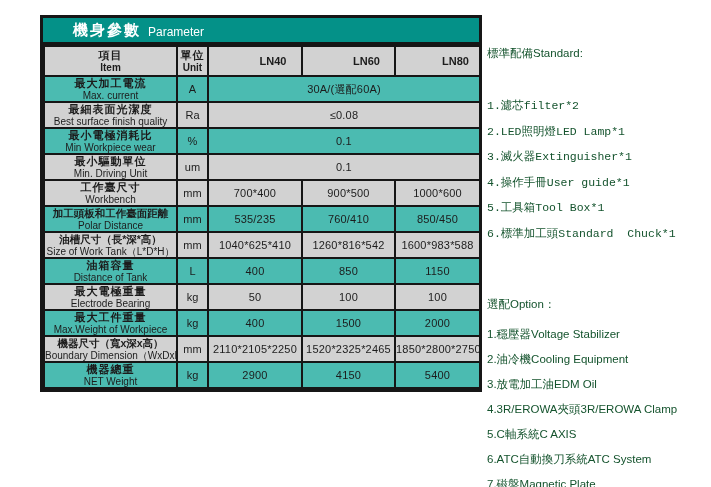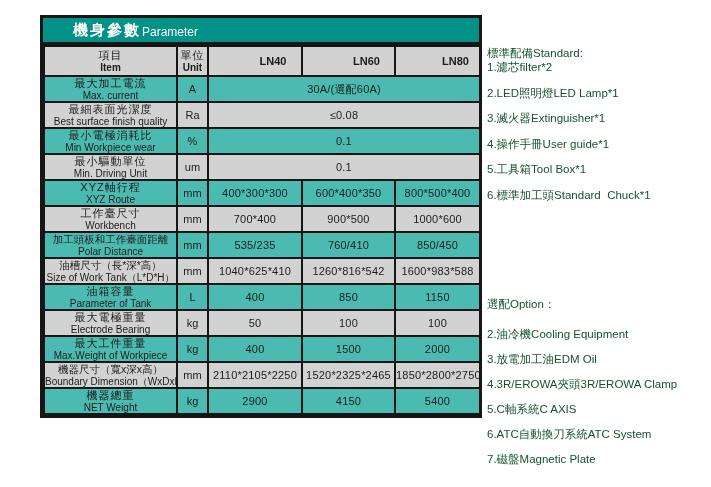--- a/index.html
+++ b/index.html
@@ -22,42 +22,42 @@
     border:3px solid var(--border);
     background:#fff;
   }
   .titlebar{
     height:27px;background:var(--header-teal);
     border-bottom:3px solid var(--border);
     display:flex;align-items:center;padding-left:30px;
     color:var(--title-text);
   }
   .title-zh{font-size:15px;font-weight:bold;letter-spacing:2px;}
-  .title-en{font-size:12px;margin-left:1px;margin-top:3px;}
+  .title-en{font-size:12px;margin-left:7px;margin-top:3px;}
   table{width:100%;border-collapse:collapse;table-layout:fixed;}
   th,td{
     border:2px solid var(--border);
     text-align:center;vertical-align:middle;padding:0;overflow:hidden;
   }
   thead tr{height:30px;background:var(--row-gray);}
   tbody tr{height:15px;}
   tbody tr.teal{background:var(--row-teal);}
   tbody tr.gray{background:var(--row-gray);}
-  .zh{font-size:11px;font-weight:normal;letter-spacing:1px;line-height:13px;white-space:nowrap;}
+  .zh{font-size:11px;font-weight:bold;letter-spacing:1px;line-height:13px;white-space:nowrap;}
   .zh.tight{letter-spacing:0;font-size:10.5px;}
   .en{font-size:10px;line-height:11px;white-space:nowrap;}
   .model{font-size:11px;padding-left:36px;}
   .unit{font-size:11px;}
   .val{font-size:11px;letter-spacing:0.2px;}
   .panel{position:absolute;left:487px;width:222px;color:#14532d;}
   .panel-heading{font-size:11.5px;line-height:14px;white-space:pre-wrap;}
   .panel ul{list-style:none;margin:0;padding:0;}
   .panel li{font-size:11.5px;line-height:14px;white-space:pre-wrap;}
   .std{top:46px;}
-  .std ul{}
+  .std ul{margin-top:39px;font-family:Liberation Mono, monospace;}
   .std li{margin-bottom:11.5px;}
   .opt{top:297px;}
   .opt ul{margin-top:16px;}
   .opt li{margin-bottom:11px;}
 </style>
 </head>
 <body>
 
 <div class="spec-table">
   <div class="titlebar">
@@ -113,30 +113,20 @@
           <td colspan="3" class="val">0.1</td>
         </tr>
         <tr class="gray">
           <td>
             <div class="zh">最小驅動單位</div>
             <div class="en">Min. Driving Unit</div>
           </td>
           <td class="unit">um</td>
           <td colspan="3" class="val">0.1</td>
         </tr>
-        <tr class="teal">
-          <td>
-            <div class="zh">XYZ軸行程</div>
-            <div class="en">XYZ Route</div>
-          </td>
-          <td class="unit">mm</td>
-          <td class="val">400*300*300</td>
-          <td class="val">600*400*350</td>
-          <td class="val">800*500*400</td>
-        </tr>
         <tr class="gray">
           <td>
             <div class="zh">工作臺尺寸</div>
             <div class="en">Workbench</div>
           </td>
           <td class="unit">mm</td>
           <td class="val">700*400</td>
           <td class="val">900*500</td>
           <td class="val">1000*600</td>
         </tr>
@@ -156,21 +146,21 @@
             <div class="en">Size of Work Tank（L*D*H）</div>
           </td>
           <td class="unit">mm</td>
           <td class="val">1040*625*410</td>
           <td class="val">1260*816*542</td>
           <td class="val">1600*983*588</td>
         </tr>
         <tr class="teal">
           <td>
             <div class="zh">油箱容量</div>
-            <div class="en">Parameter of Tank</div>
+            <div class="en">Distance of Tank</div>
           </td>
           <td class="unit">L</td>
           <td class="val">400</td>
           <td class="val">850</td>
           <td class="val">1150</td>
         </tr>
         <tr class="gray">
           <td>
             <div class="zh">最大電極重量</div>
             <div class="en">Electrode Bearing</div>
@@ -222,20 +212,21 @@
       <li>3.滅火器Extinguisher*1</li>
       <li>4.操作手冊User guide*1</li>
       <li>5.工具箱Tool Box*1</li>
       <li>6.標準加工頭Standard  Chuck*1</li>
     </ul>
 </div>
 
 <div class="panel opt">
   <div class="panel-heading">選配Option：</div>
   <ul id="opt-list">
+      <li>1.穩壓器Voltage Stabilizer</li>
       <li>2.油冷機Cooling Equipment</li>
       <li>3.放電加工油EDM Oil</li>
       <li>4.3R/EROWA夾頭3R/EROWA Clamp</li>
       <li>5.C軸系統C AXIS</li>
       <li>6.ATC自動換刀系統ATC System</li>
       <li>7.磁盤Magnetic Plate</li>
     </ul>
 </div>
 
 </body></html>

